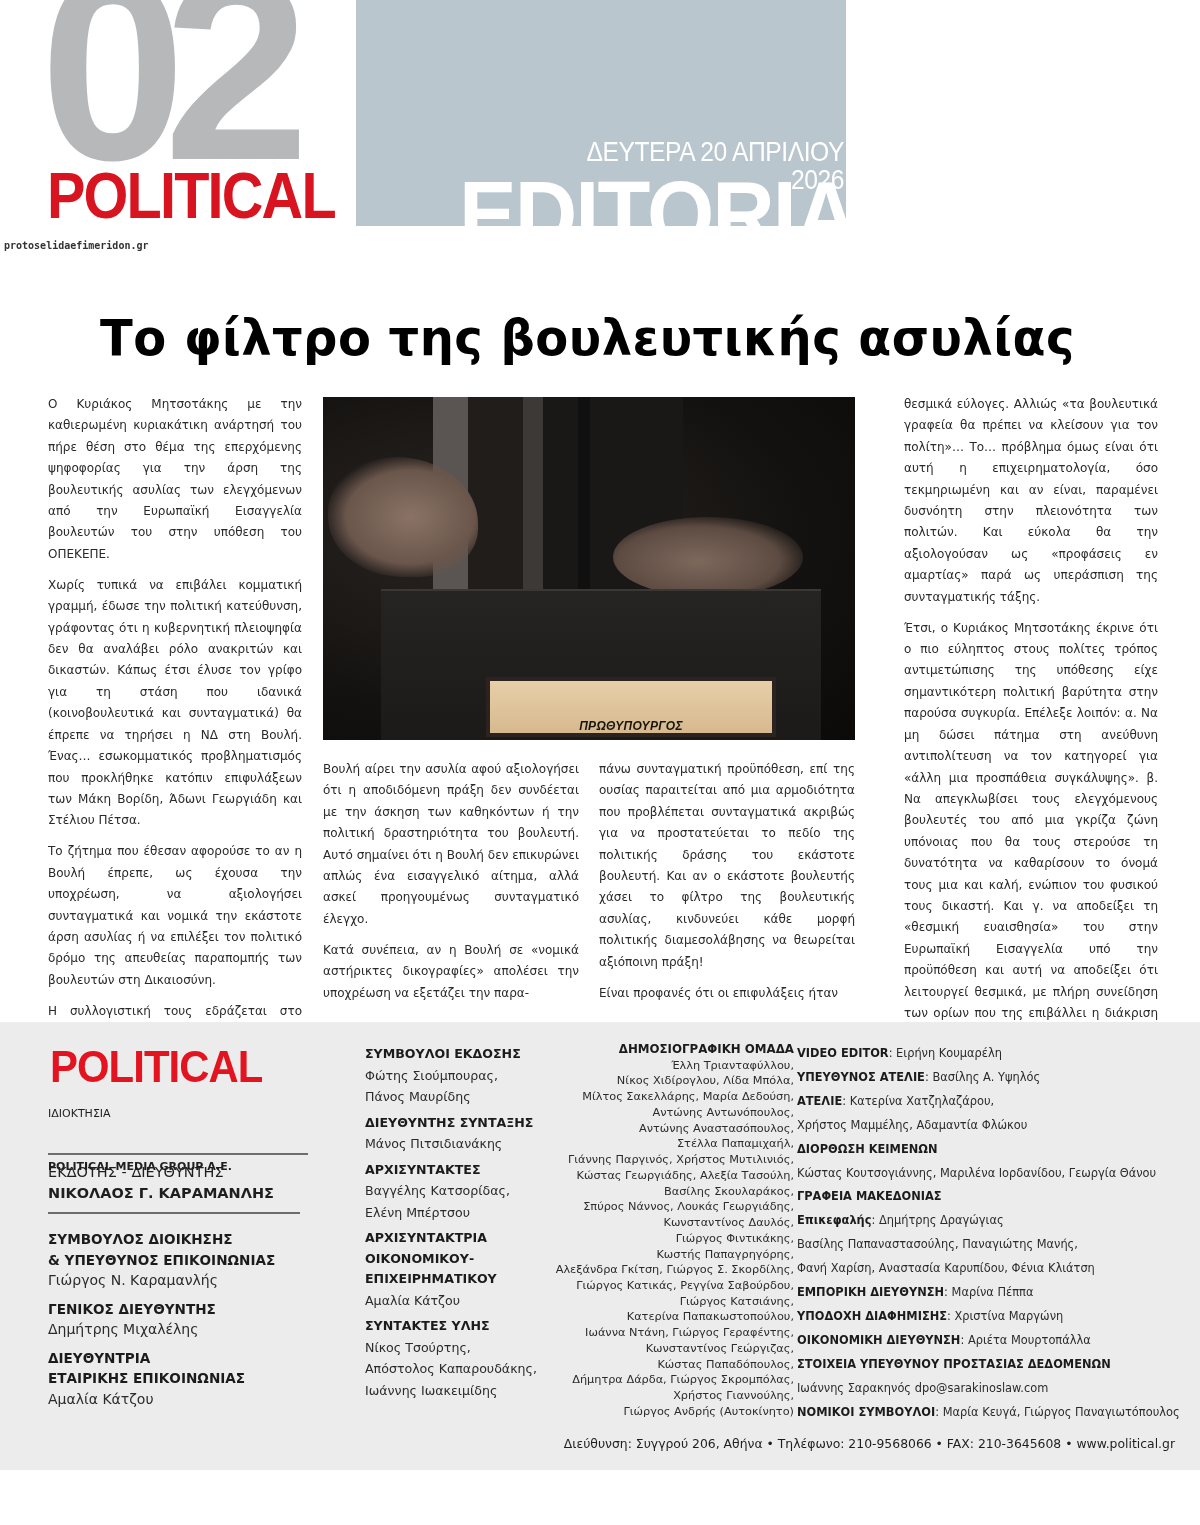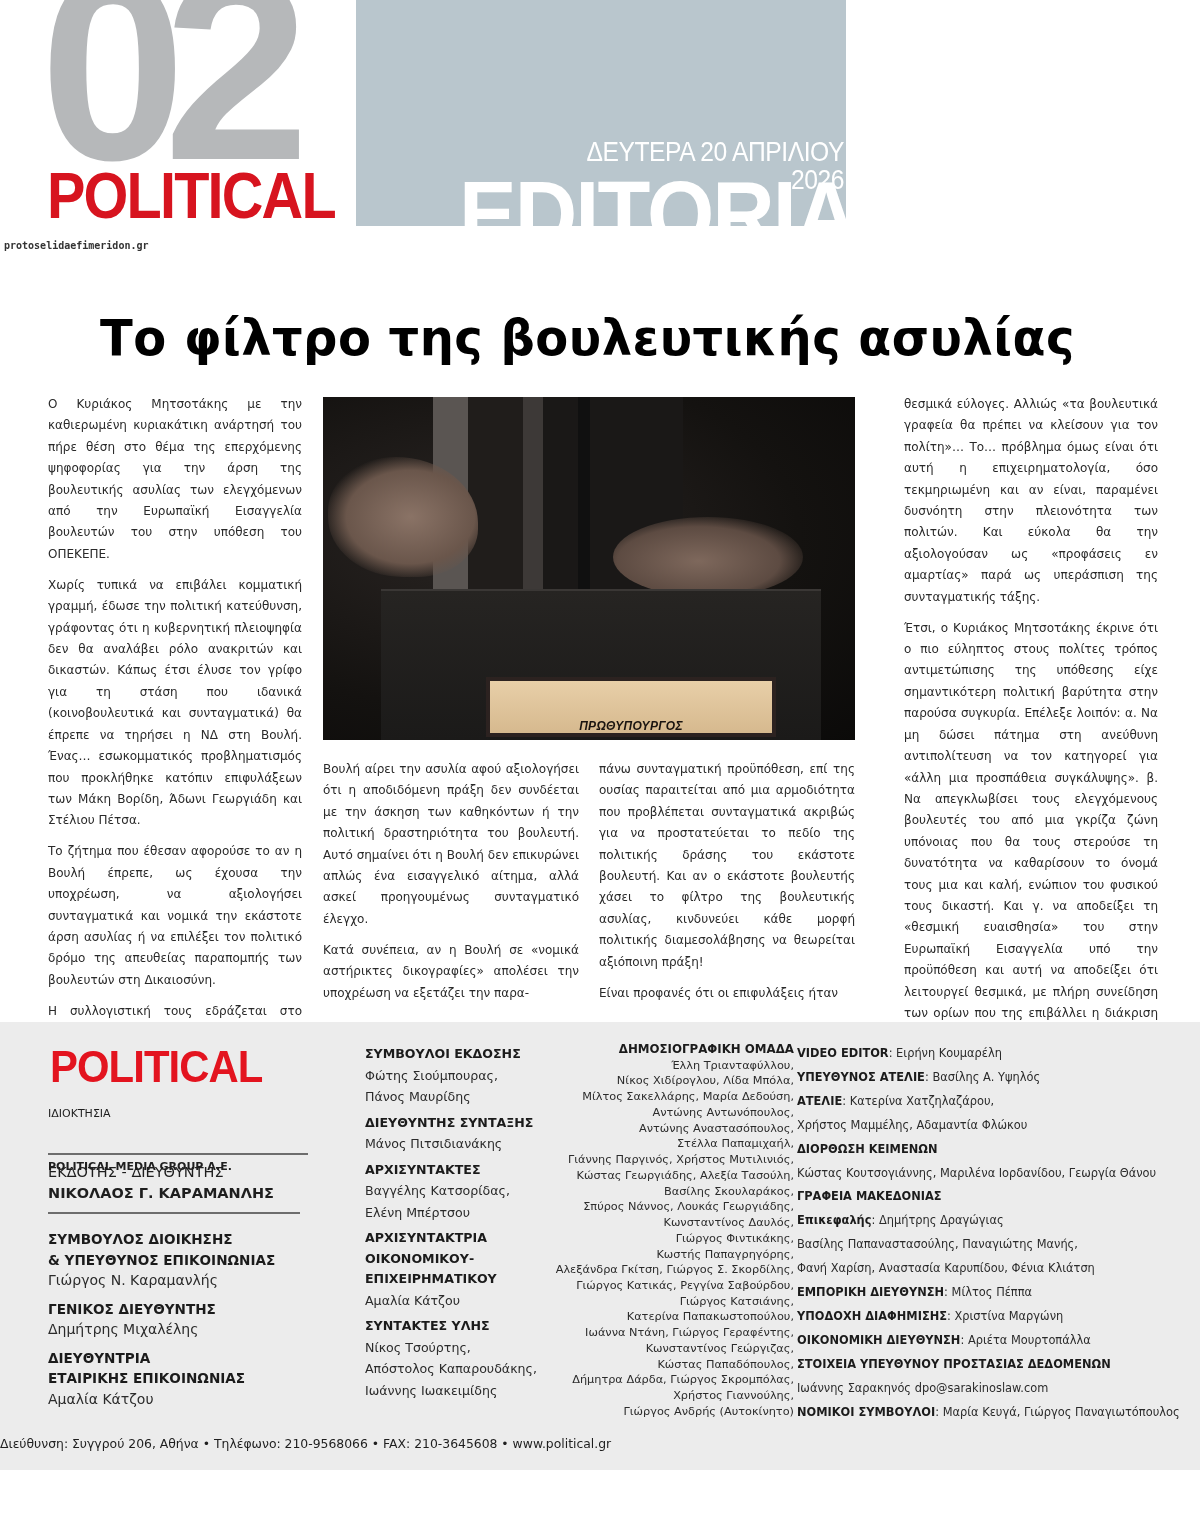--- a/index.html
+++ b/index.html
@@ -133,22 +133,22 @@
 
   .roles3 { left: 549px; top: 1042px; width: 245px; text-align: right; }
   .roles3 .role-title { font-size: 11.8px; line-height: 15.7px; }
   .roles3 .team-line { font-size: 11.3px; line-height: 15.73px; color: #2b2b2b; white-space: nowrap; }
 
   .roles4 { left: 797px; top: 1042px; width: 395px; }
   .roles4 .line { font-size: 11.4px; line-height: 23.9px; color: #2b2b2b; white-space: nowrap; }
   .roles4 .line b { font-weight: 700; color: #1b1b1b; }
 
   .footer-line {
-    position: absolute; left: 0; top: 1436px; width: 1175px; text-align: left;
-    font-family: "DejaVu Sans", sans-serif; font-size: 12.4px; color: #1e1e1e;
+    position: absolute; left: 0; top: 1436px; width: 1175px; text-align: right;
+    font-family: "DejaVu Sans", sans-serif; font-size: 12.4px; color: #1e1e1e; padding-left: 8px;
   }
 </style>
 </head>
 <body>
 
 <div class="big-num">02</div>
 <div class="logo-red">POLITICAL</div>
 <div class="source-tag">protoselidaefimeridon.gr</div>
 <div class="grey-block"></div>
 <div class="date-line">ΔΕΥΤΕΡΑ 20 ΑΠΡΙΛΙΟΥ 2026</div>
@@ -279,21 +279,21 @@
     <div class="line"><b>VIDEO EDITOR</b><span>: </span><span>Ειρήνη Κουμαρέλη</span></div>
     <div class="line"><b>ΥΠΕΥΘΥΝΟΣ ΑΤΕΛΙΕ</b><span>: </span><span>Βασίλης Α. Υψηλός</span></div>
     <div class="line"><b>ΑΤΕΛΙΕ</b><span>: </span><span>Κατερίνα Χατζηλαζάρου,</span></div>
     <div class="line"><span>Χρήστος Μαμμέλης, Αδαμαντία Φλώκου</span></div>
     <div class="line"><b>ΔΙΟΡΘΩΣΗ ΚΕΙΜΕΝΩΝ</b></div>
     <div class="line"><span>Κώστας Κουτσογιάννης, Μαριλένα Ιορδανίδου, Γεωργία Θάνου</span></div>
     <div class="line"><b>ΓΡΑΦΕΙΑ ΜΑΚΕΔΟΝΙΑΣ</b></div>
     <div class="line"><b>Επικεφαλής</b><span>: </span><span>Δημήτρης Δραγώγιας</span></div>
     <div class="line"><span>Βασίλης Παπαναστασούλης, Παναγιώτης Μανής,</span></div>
     <div class="line"><span>Φανή Χαρίση, Αναστασία Καρυπίδου, Φένια Κλιάτση</span></div>
-    <div class="line"><b>ΕΜΠΟΡΙΚΗ ΔΙΕΥΘΥΝΣΗ</b><span>: </span><span>Μίλτος Πέππα</span></div>
+    <div class="line"><b>ΕΜΠΟΡΙΚΗ ΔΙΕΥΘΥΝΣΗ</b><span>: </span><span>Μαρίνα Πέππα</span></div>
     <div class="line"><b>ΥΠΟΔΟΧΗ ΔΙΑΦΗΜΙΣΗΣ</b><span>: </span><span>Χριστίνα Μαργώνη</span></div>
     <div class="line"><b>ΟΙΚΟΝΟΜΙΚΗ ΔΙΕΥΘΥΝΣΗ</b><span>: </span><span>Αριέτα Μουρτοπάλλα</span></div>
     <div class="line"><b>ΣΤΟΙΧΕΙΑ ΥΠΕΥΘΥΝΟΥ ΠΡΟΣΤΑΣΙΑΣ ΔΕΔΟΜΕΝΩΝ</b></div>
     <div class="line"><span>Ιωάννης Σαρακηνός dpo@sarakinoslaw.com</span></div>
     <div class="line"><b>ΝΟΜΙΚΟΙ ΣΥΜΒΟΥΛΟΙ</b><span>: </span><span>Μαρία Κευγά, Γιώργος Παναγιωτόπουλος</span></div>
   </div>
 
 <div class="footer-line">Διεύθυνση: Συγγρού 206, Αθήνα • Τηλέφωνο: 210-9568066 • FAX: 210-3645608 • www.political.gr</div>
 
 </body></html>

